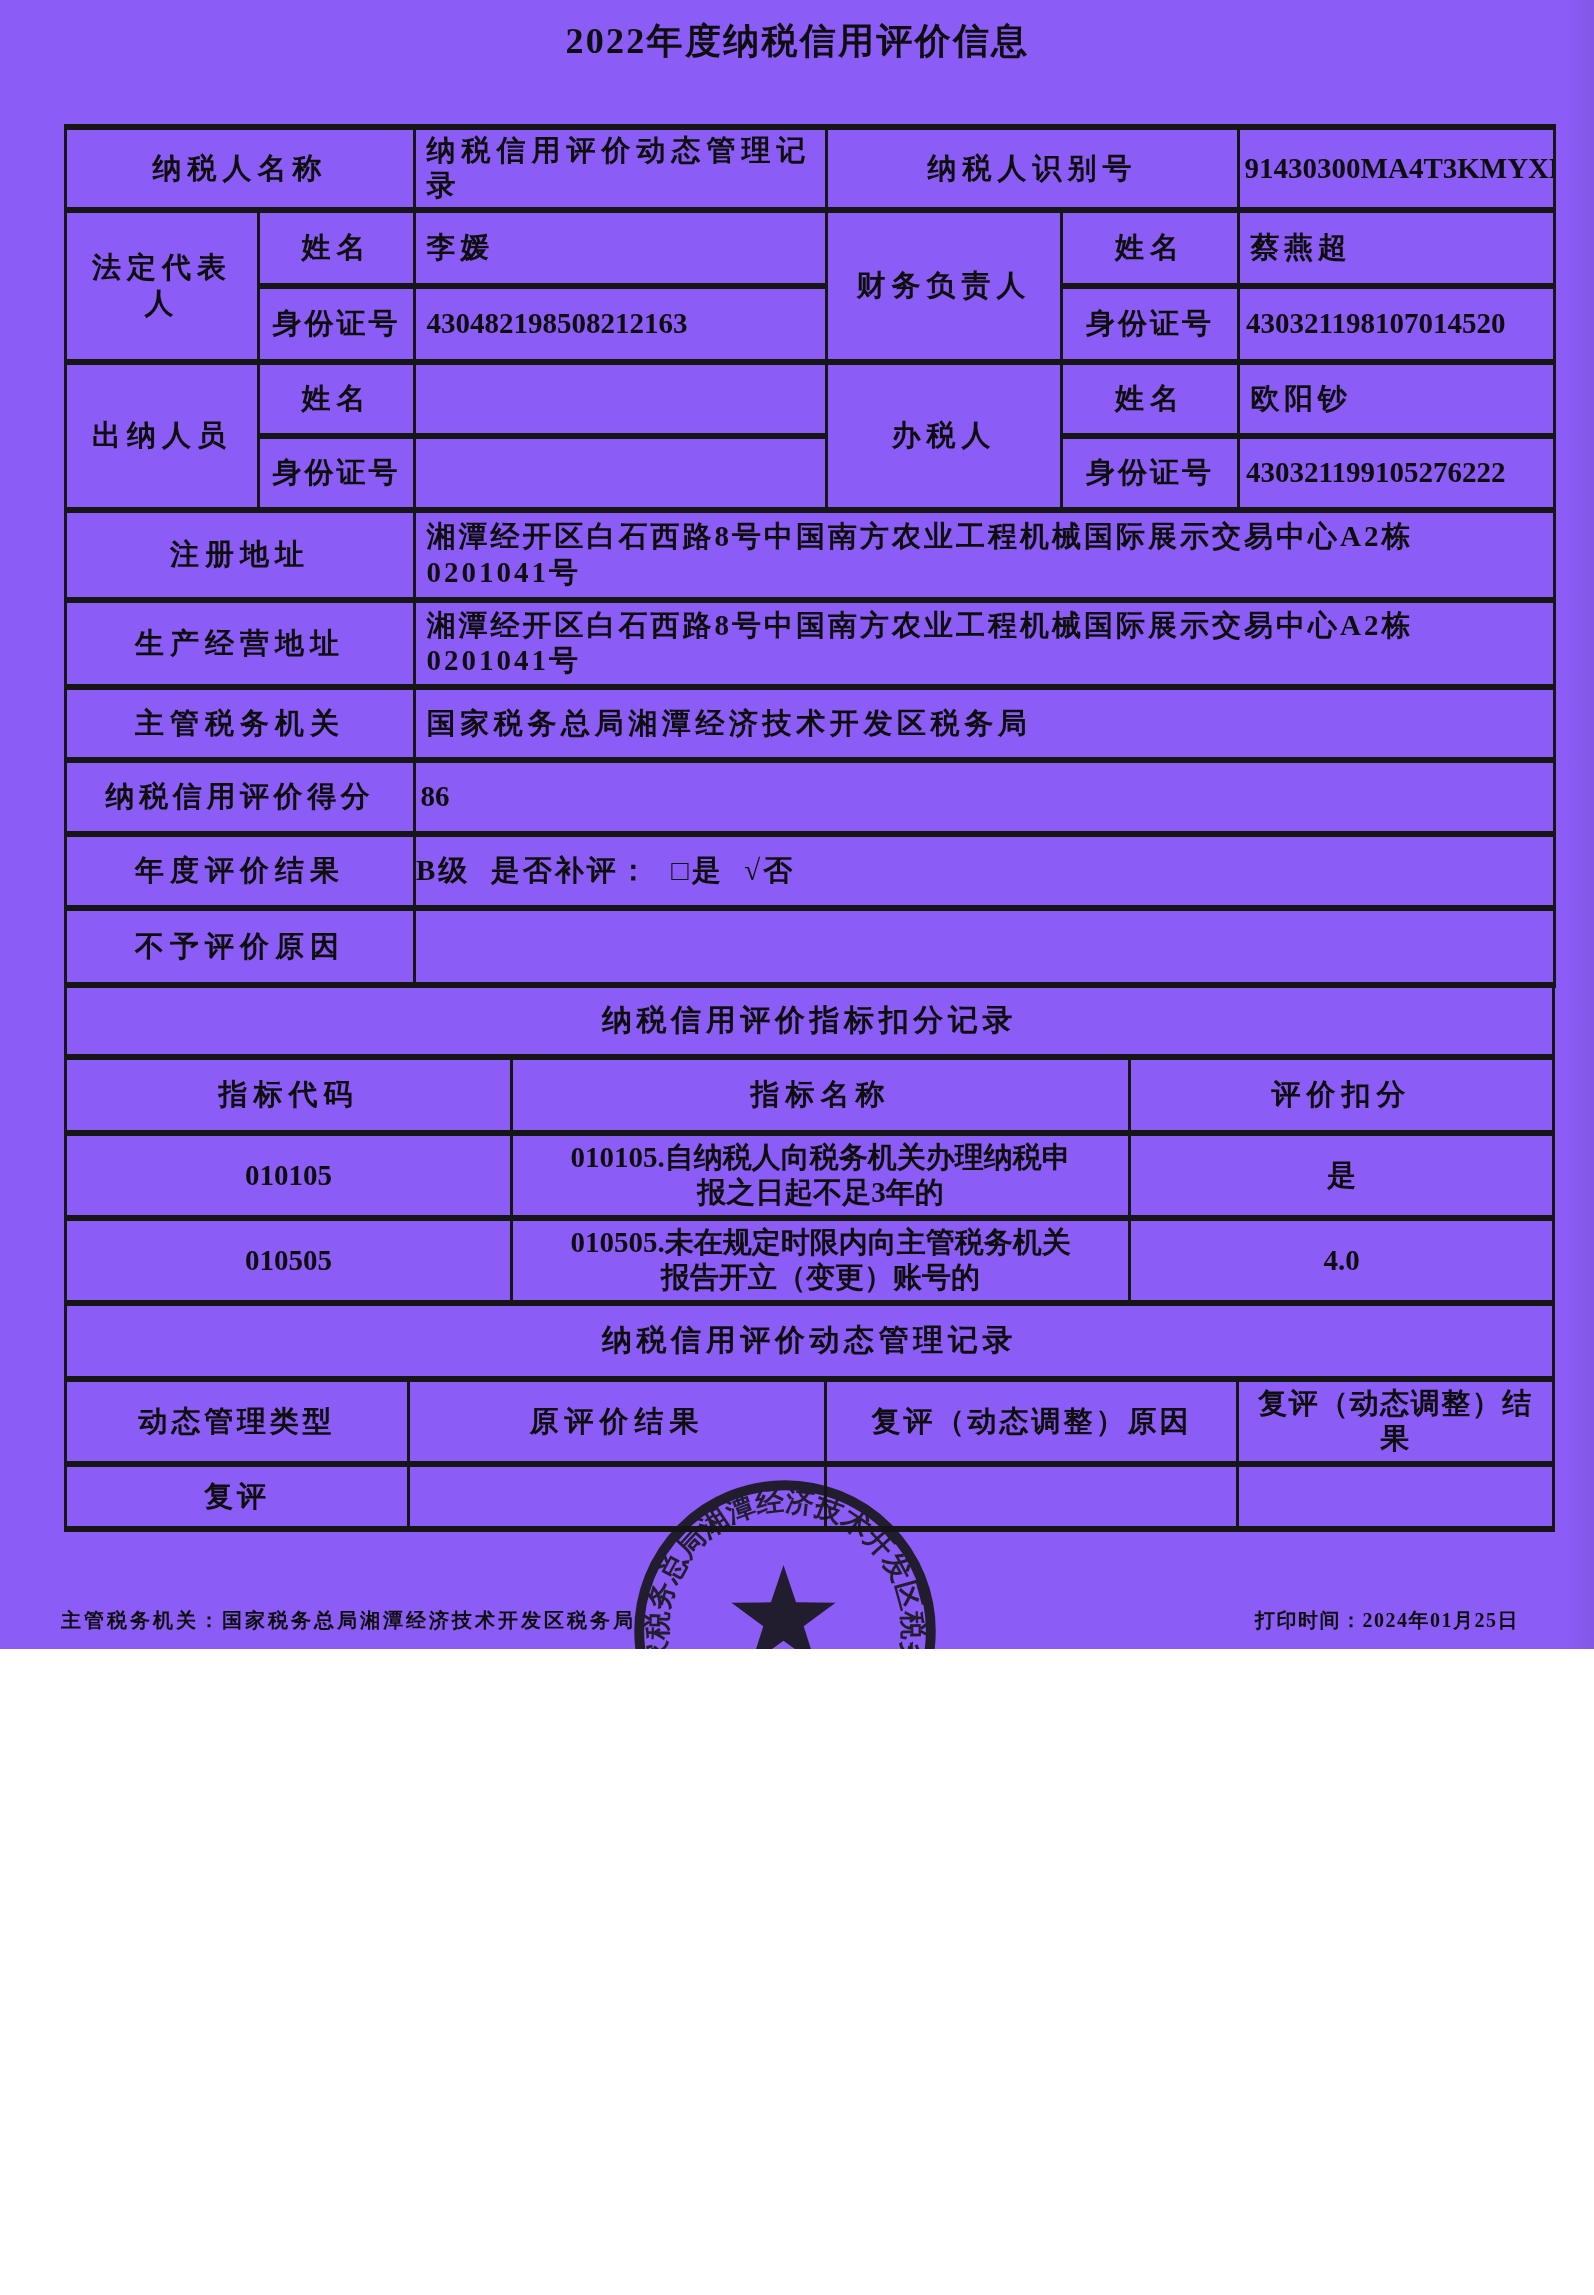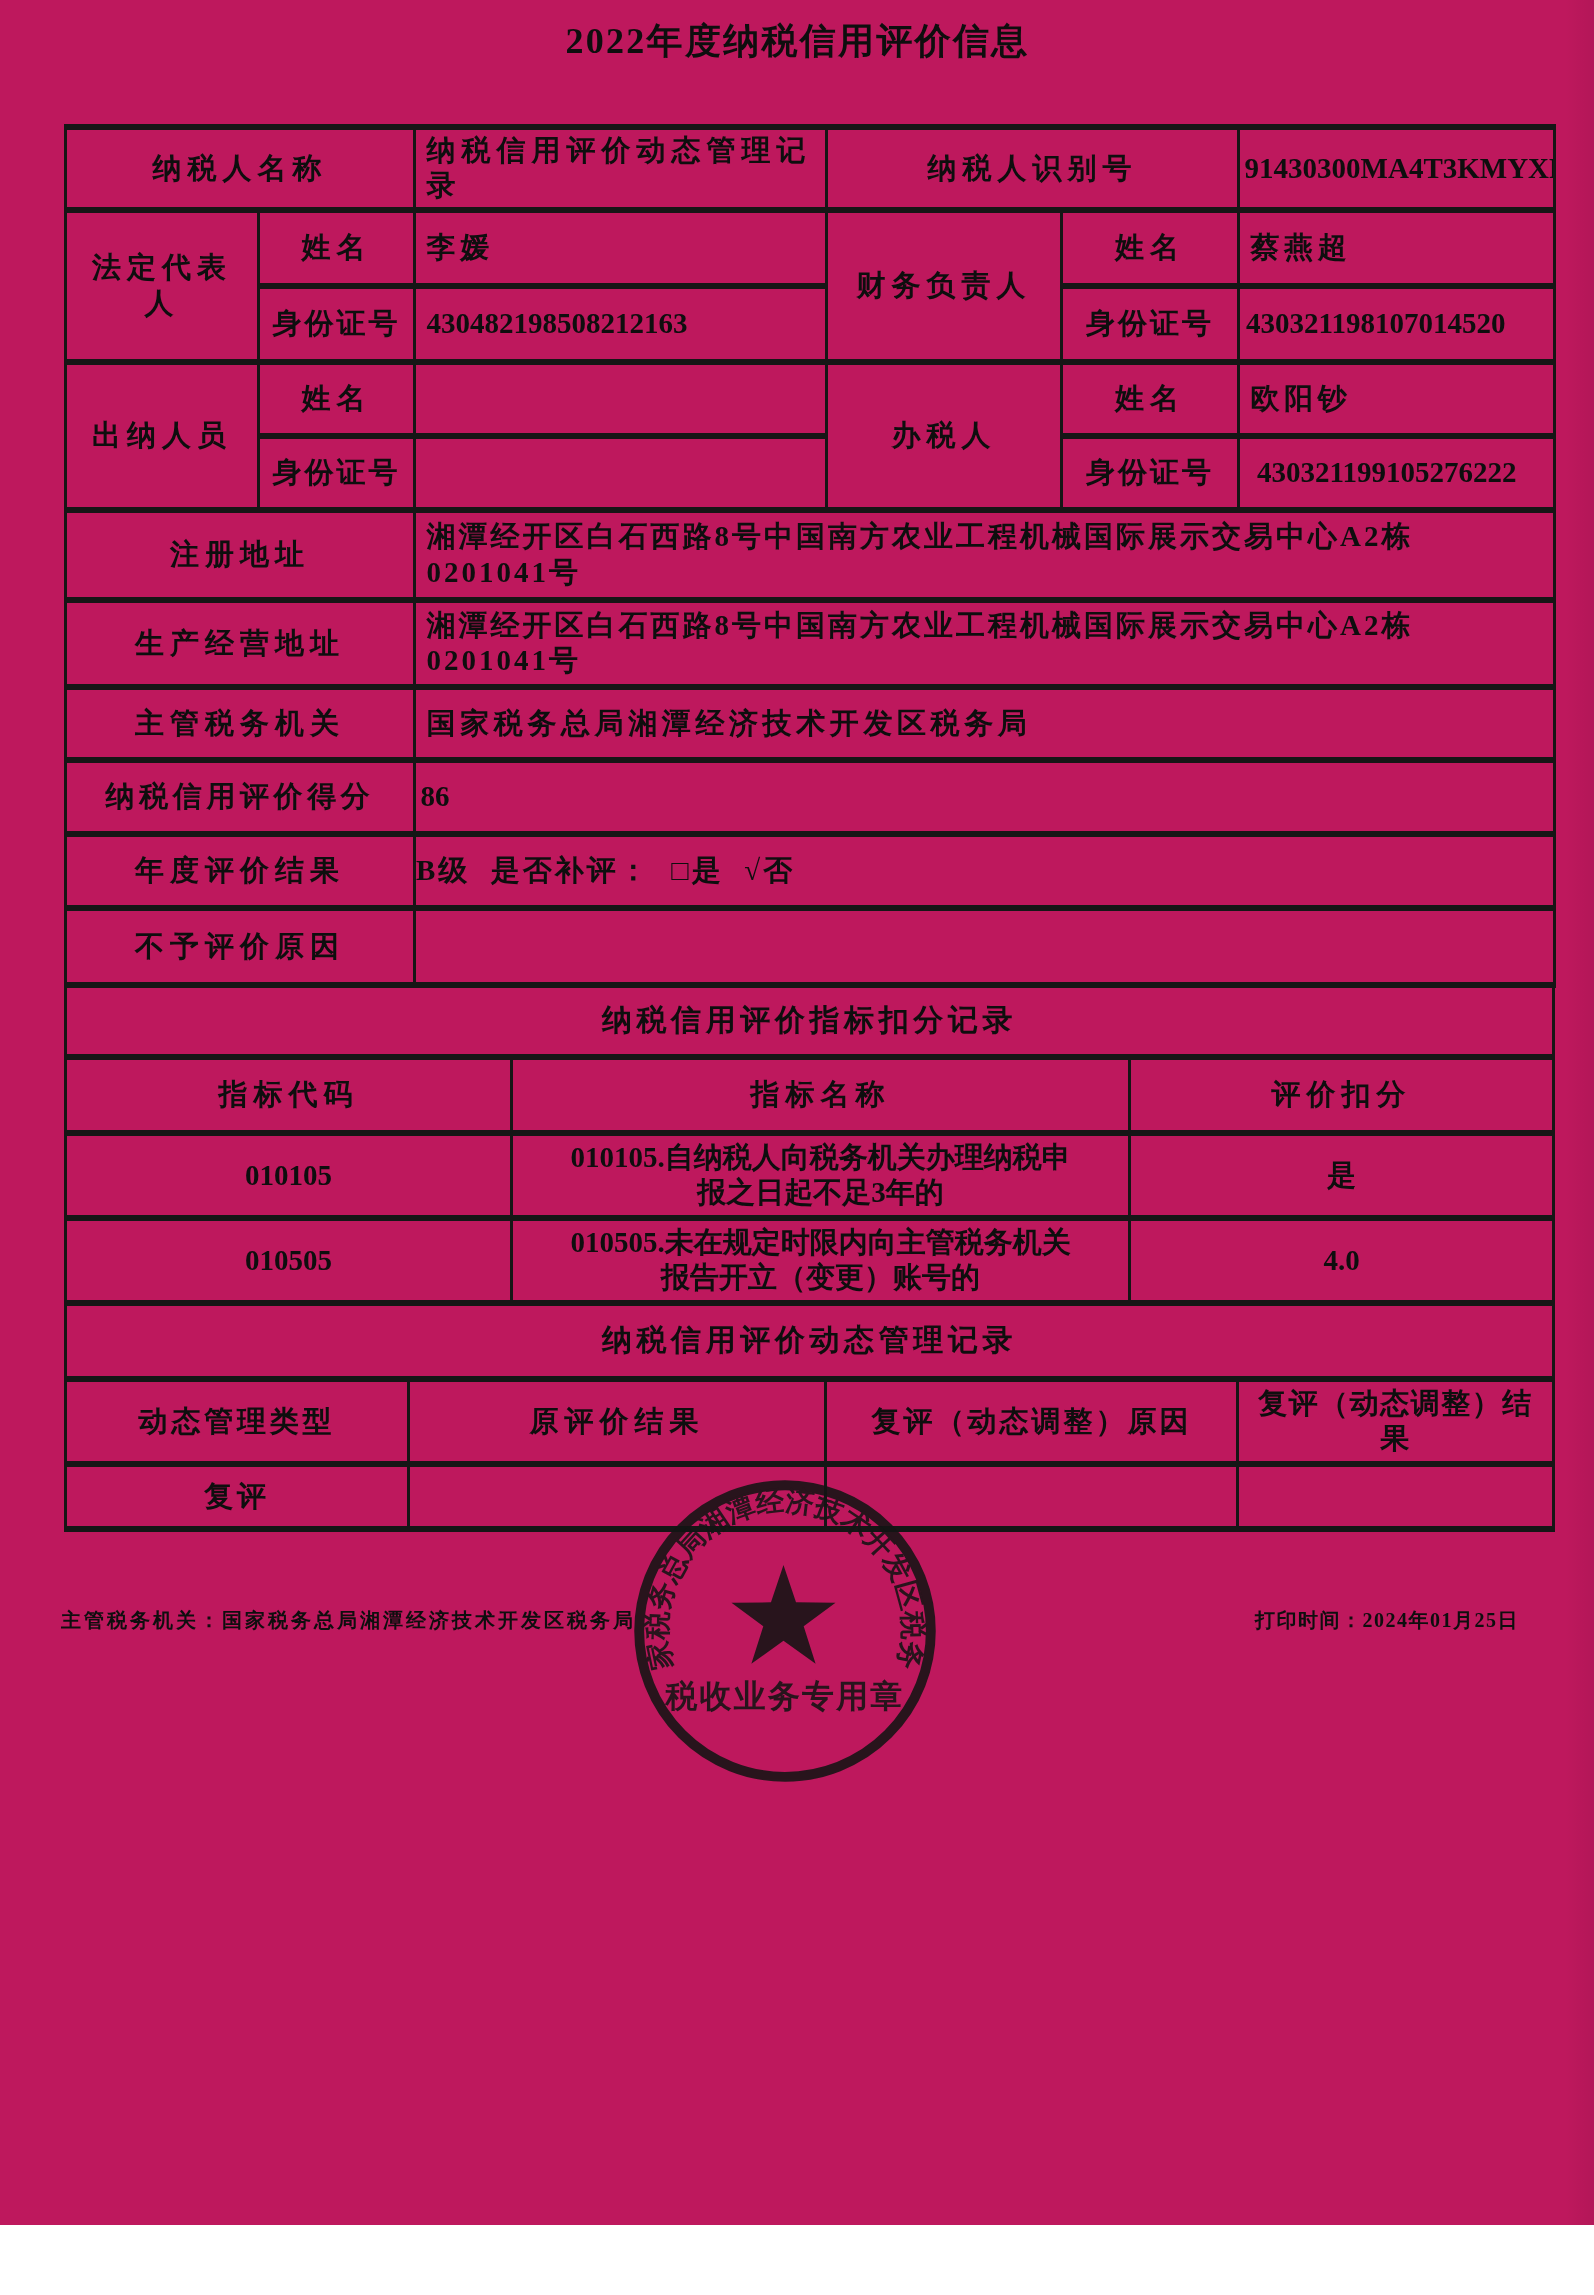--- a/index.html
+++ b/index.html
@@ -1,19 +1,19 @@
 <!DOCTYPE html>
 <html style="font-size:12px"><head>
 <meta charset="utf-8">
 <style>
   html,body{margin:0;padding:0;background:#ffffff;}
   .page{
     position:relative;
-    width:1595px;height:2225px;
-    background:#be185d;
+    width:1595px;height:1649px;
+    background:#8b5cf6;
     font-family:"Liberation Serif","DejaVu Serif",serif;
     font-weight:bold;
     color:#0e0e0e;
     overflow:hidden;
   }
   .page::after{ 
     content:"";position:absolute;top:0;right:0;width:30px;height:100%;
     background:linear-gradient(to right, rgba(0,0,0,0), rgba(0,0,0,0.06));
     pointer-events:none;
   }
@@ -93,21 +93,21 @@
         <td class="lbl">姓名</td>
         <td class="val"></td>
         <td rowspan="2" class="lbl">办税人</td>
         <td class="lbl">姓名</td>
         <td class="val ls6">欧阳钞</td>
       </tr>
       <tr style="height:74px">
         <td class="lbl" style="letter-spacing:3px">身份证号</td>
         <td class="val"></td>
         <td class="lbl" style="letter-spacing:3px">身份证号</td>
-        <td class="val" style="padding-left:17px">430321199105276222</td>
+        <td class="val" style="padding-left:6px">430321199105276222</td>
       </tr>
       <tr style="height:90px">
         <td colspan="2" class="lbl">注册地址</td>
         <td colspan="4" class="val pre ls4">湘潭经开区白石西路8号中国南方农业工程机械国际展示交易中心A2栋
 0201041号</td>
       </tr>
       <tr style="height:87px">
         <td colspan="2" class="lbl">生产经营地址</td>
         <td colspan="4" class="val pre ls4">湘潭经开区白石西路8号中国南方农业工程机械国际展示交易中心A2栋
 0201041号</td>

